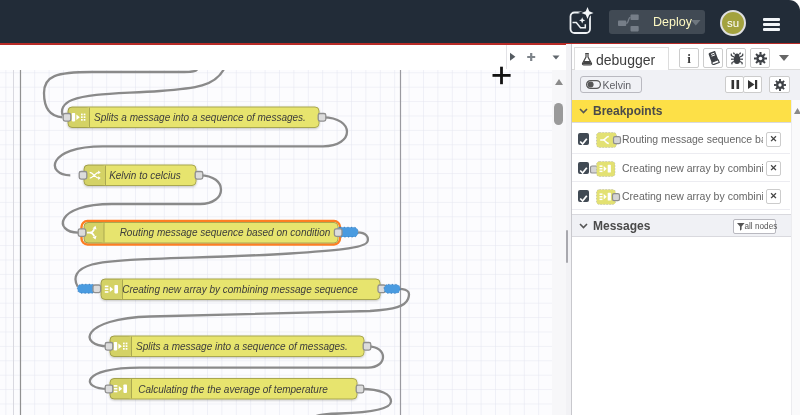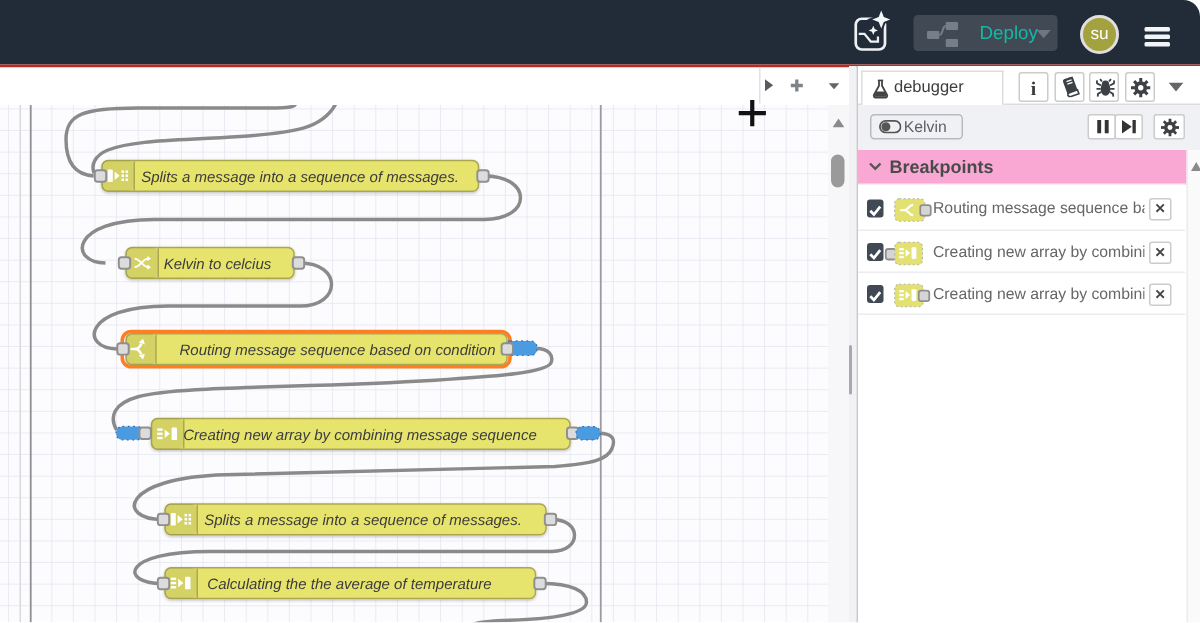--- a/index.html
+++ b/index.html
@@ -3,32 +3,32 @@
 <meta charset="utf-8">
 <style>
   html,body{margin:0;padding:0;background:#fff;}
   body{width:800px;height:415px;position:relative;overflow:hidden;font-family:"Liberation Sans",sans-serif;}
   .abs{position:absolute;}
   #header{left:0;top:0;width:800px;height:43px;background:#222c38;border-top-right-radius:11px;}
   #redline{left:0;top:43px;width:800px;height:2px;background:#b82b27;}
   #toolbar{left:0;top:45px;width:570px;height:25px;background:#ffffff;}
   #tbsep{left:506px;top:45px;width:1px;height:24px;background:#e2e2e6;}
   #deploy{left:609px;top:10px;width:96px;height:24px;background:#414a54;border-radius:3px;}
-  #deploy .dtext{position:absolute;left:44px;top:5px;font-size:12.5px;color:#14b8a6;}
+  #deploy .dtext{position:absolute;left:44px;top:5px;font-size:12.5px;color:#fef9c3;}
   #avatar{left:720px;top:10px;width:26px;height:26px;border-radius:50%;background:#a3a23e;border:2px solid #dfdfdf;box-sizing:border-box;text-align:center;}
   #avatar span{color:#fff;font-size:11.5px;line-height:22px;}
   .hbar{left:763px;width:17px;height:3.2px;background:#f2f5f8;border-radius:1px;}
   
   #sidebar{left:571px;top:44px;width:229px;height:371px;background:#fff;border-left:1px solid #c8c8cd;}
   .sbtn{position:absolute;box-sizing:border-box;border:1px solid #ccc;border-radius:2px;background:#fff;}
   #tabrow{position:absolute;left:0;top:0;width:229px;height:26px;background:#fff;border-bottom:1px solid #ddd;box-sizing:border-box;}
   #dtab{position:absolute;left:2px;top:3px;width:95px;height:23px;background:#fff;border:1px solid #ddd;border-bottom:none;box-sizing:border-box;z-index:2;}
-  #dtab span{position:absolute;left:21px;top:4px;font-size:11px;color:#3d3d3d;}
+  #dtab span{position:absolute;left:21px;top:4px;font-size:14px;color:#3d3d3d;}
   #sbtoolbar{position:absolute;left:0;top:26px;width:229px;height:30px;background:#f0f1f5;}
-  #bphead{position:absolute;left:0;top:56px;width:229px;height:23px;background:#f9a8d4;border-bottom:1px solid #d9d9de;box-sizing:border-box;}
+  #bphead{position:absolute;left:0;top:56px;width:229px;height:23px;background:#fde047;border-bottom:1px solid #d9d9de;box-sizing:border-box;}
   .sechead-text{position:absolute;left:21px;top:4px;font-size:12px;font-weight:bold;color:#4a4a4a;}
   .bprow{position:absolute;left:0;width:218px;background:#fff;border-bottom:1px solid #ececf1;box-sizing:border-box;}
   .bprow .lbl{position:absolute;left:50px;top:7px;font-size:10.5px;color:#666;white-space:nowrap;width:141px;overflow:hidden;}
   .cbx{position:absolute;left:5.5px;width:11.5px;height:11.5px;background:#414a54;border-radius:2px;}
   .xbtn span{position:absolute;left:0;right:0;top:1px;text-align:center;font-size:9px;font-weight:bold;color:#444;}
   .xbtn{position:absolute;left:194px;width:15px;height:15px;border:1px solid #ccc;border-radius:2px;background:#fff;box-sizing:border-box;}
   #msghead{position:absolute;left:0;top:170px;width:229px;height:23px;background:#f0f1f5;border-top:1px solid #d9d9de;border-bottom:1px solid #d9d9de;box-sizing:border-box;}
   #sbscroll{position:absolute;left:219px;top:56px;width:10px;height:315px;background:#fafafb;border-left:1px solid #ececef;box-sizing:border-box;}
   #cscroll{left:552px;top:70px;width:14px;height:345px;background:#f7f7f9;}
   #cthumb{position:absolute;left:1.5px;top:33px;width:9px;height:22px;background:#9a9a9a;border-radius:4.5px;}
@@ -363,18 +363,30 @@
           </g>
         </g>
       <rect x="17.5" y="5.7" width="7" height="7" rx="1.6" fill="#d5d5d5" stroke="#8f8f8f" stroke-width="1.2"></rect>
     </svg>
     <div class="lbl" style="top:8px">Creating new array by combinin</div>
     <div class="xbtn" style="top:7px">
         <span>✕</span>
       </div>
   </div>
 
+  <div id="msghead">
+    <svg style="position:absolute;left:7px;top:8px" width="9" height="6" viewBox="0 0 9 6">
+        <path d="M1 1 L4.5 4.5 L8 1" fill="none" stroke="#555" stroke-width="1.6"></path>
+      </svg>
+    <span class="sechead-text">Messages</span>
+    <div style="position:absolute;left:161px;top:3.5px;width:43px;height:15px;border:1px solid #b9b9c0;border-radius:2px;background:#fff;box-sizing:border-box;">
+      <svg style="position:absolute;left:3px;top:3.5px" width="8" height="8" viewBox="0 0 8 8">
+          <path d="M0 0 h7.6 L4.6 3.6 v3 L3 7.8 v-4.2 z" fill="#555"></path>
+        </svg>
+      <span style="position:absolute;left:10.5px;top:2.5px;font-size:8.2px;color:#555;white-space:nowrap;">all nodes</span>
+    </div>
+  </div>
   <div id="sbscroll">
     <svg style="position:absolute;left:1.5px;top:8px" width="7" height="6" viewBox="0 0 7 6">
         <path d="M3.5 0 L7 6 H0 z" fill="#8a8a8a"></path>
       </svg>
   </div>
 </div>
 
 </body></html>

